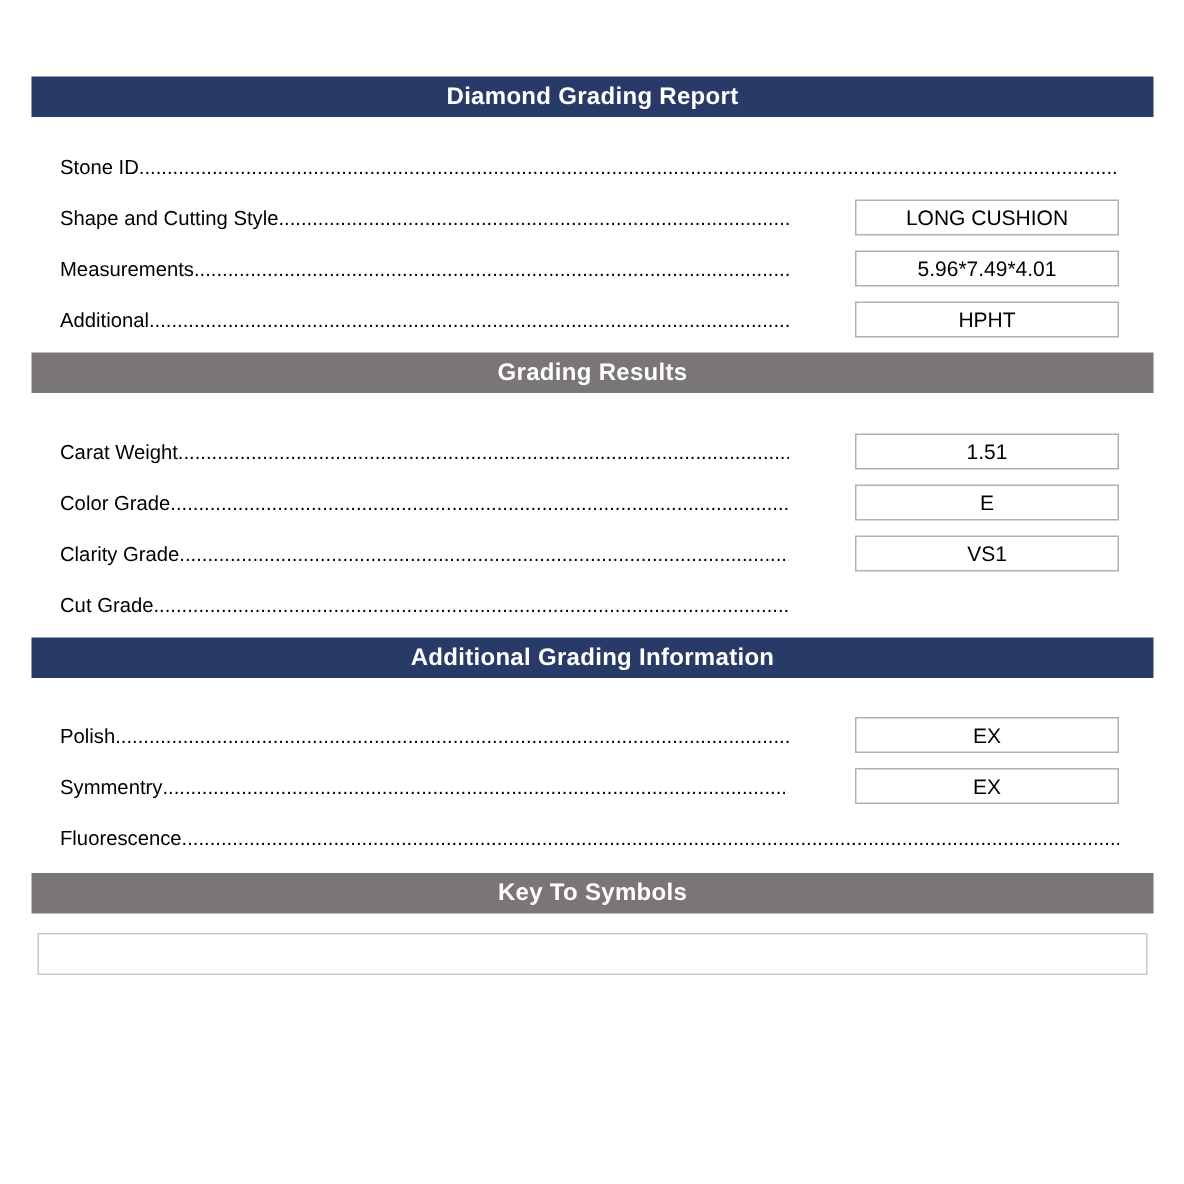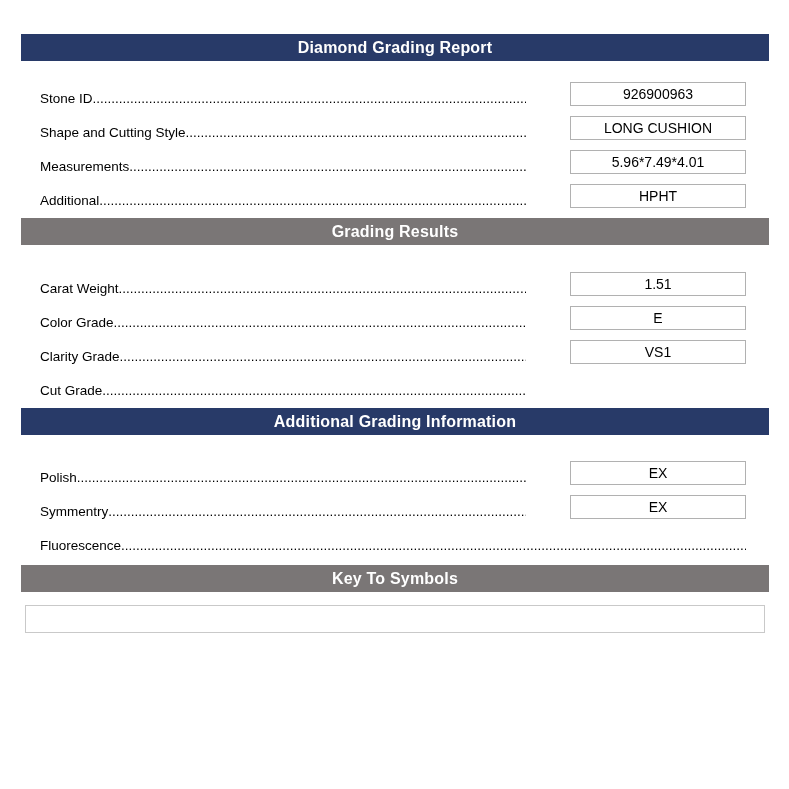--- a/index.html
+++ b/index.html
@@ -6,21 +6,21 @@
     margin: 0;
     padding: 0;
     background: #ffffff;
     font-family: "Liberation Sans", sans-serif;
     color: #000000;
   }
   .page {
     width: 789px;
     height: 780px;
     box-sizing: border-box;
-    padding: 34px 20px 0 21px;
+    padding: 51px 20px 0 21px;
     background: var(--background, #ffffff);
     overflow: hidden;
   }
   .bar {
     height: 27px;
     display: flex;
     align-items: center;
     justify-content: center;
   }
   .bar-title {
@@ -33,21 +33,21 @@
   .gray { background: var(--gray-header, #7a7676); }
   .bar-gap-lg { margin-top: 4px; }
   .bar-gap-sm { margin-top: 1px; }
   .bar-gap-md { margin-top: 12px; }
   .rows { padding: 0 23px 0 19px; }
   .rows-1 { padding-top: 21px; }
   .rows-2 { padding-top: 27px; }
   .rows-3 { padding-top: 26px; }
   .row {
     display: flex;
-    align-items: flex-end;
+    align-items: center;
     height: 24px;
     margin-bottom: 10px;
   }
   .label-line {
     flex: 1;
     display: flex;
     align-items: baseline;
     overflow: hidden;
     min-width: 0;
   }
@@ -93,21 +93,20 @@
   <header class="bar navy">
     <span class="bar-title">Diamond Grading Report</span>
   </header>
 
   <div class="rows rows-1">
     <div class="row">
       <div class="label-line">
         <span class="label">Stone ID</span>
           <span class="leader">............................................................................................................................................................................................................................................................................................................</span>
       </div>
-      <div class="value-slot value-box">926900963</div>
     </div>
     <div class="row">
       <div class="label-line">
         <span class="label">Shape and Cutting Style</span>
           <span class="leader">............................................................................................................................................................................................................................................................................................................</span>
       </div>
       <div class="value-slot value-box">LONG CUSHION</div>
     </div>
     <div class="row">
       <div class="label-line">

